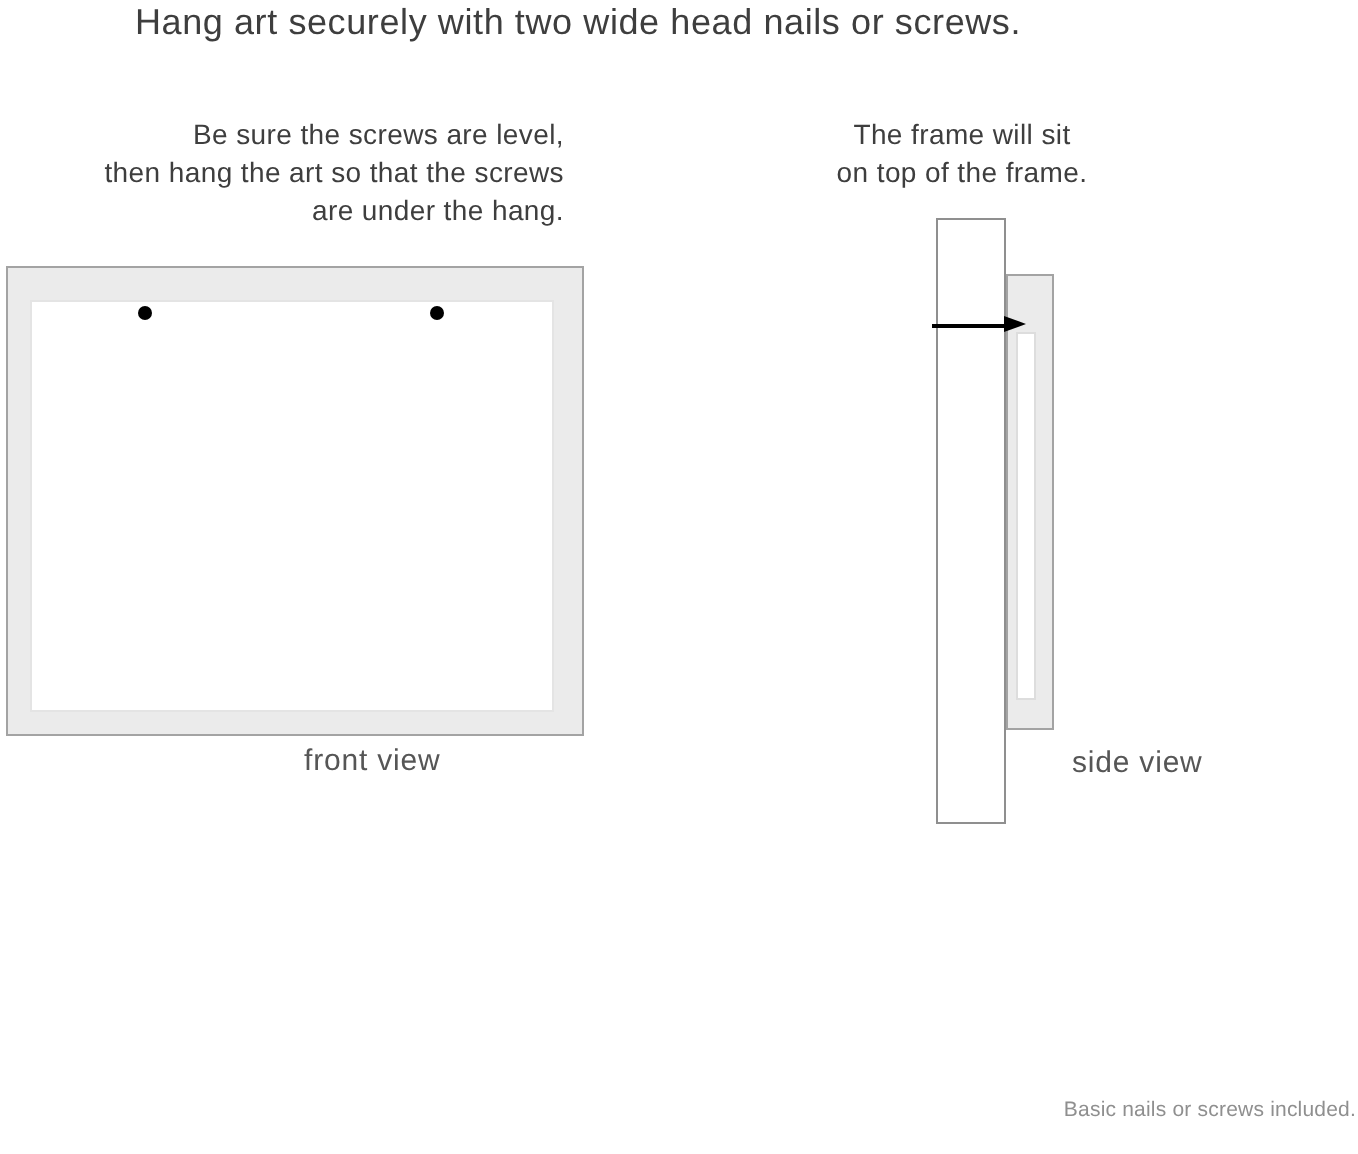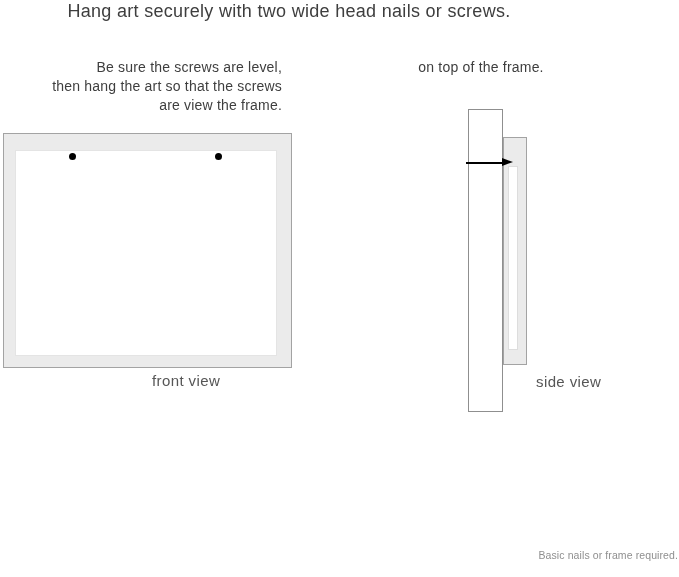--- a/index.html
+++ b/index.html
@@ -123,39 +123,40 @@
 </head>
 <body>
 
 <div class="canvas">
 
   <h1 class="title">Hang art securely with two wide head nails or screws.</h1>
 
   <div class="instr instr-left">
     <div>Be sure the screws are level,</div>
     <div>then hang the art so that the screws</div>
-    <div>are view the frame.</div>
+    <div>are under the hang.</div>
   </div>
 
   <div class="instr instr-right">
+    <div>The frame will sit</div>
     <div>on top of the frame.</div>
   </div>
 
   <div class="frame-front">
     <div class="frame-art"></div>
     <div class="dot dot-left"></div>
     <div class="dot dot-right"></div>
   </div>
   <div class="label label-front">front view</div>
 
   <div class="wall"></div>
   <div class="frame-side">
     <div class="frame-side-inner"></div>
   </div>
   <div class="screw-shaft"></div>
   <div class="screw-head"></div>
   <div class="label label-side">side view</div>
 
   <div class="footer">
-    <div>Basic nails or frame required.</div>
+    <div>Basic nails or screws included.</div>
   </div>
 
 </div>
 
 </body></html>

